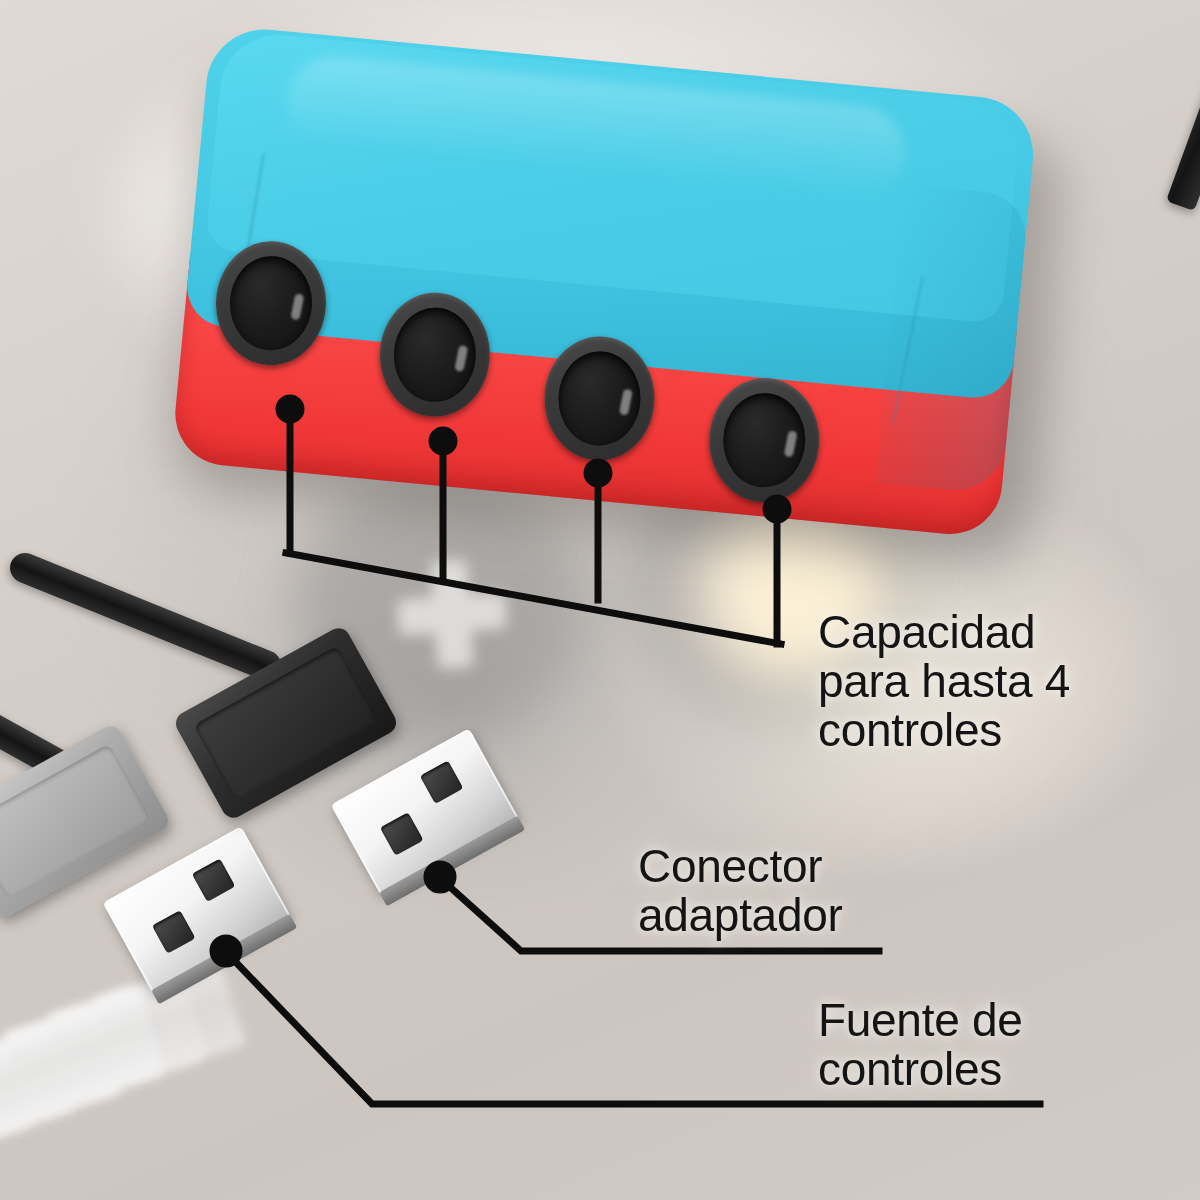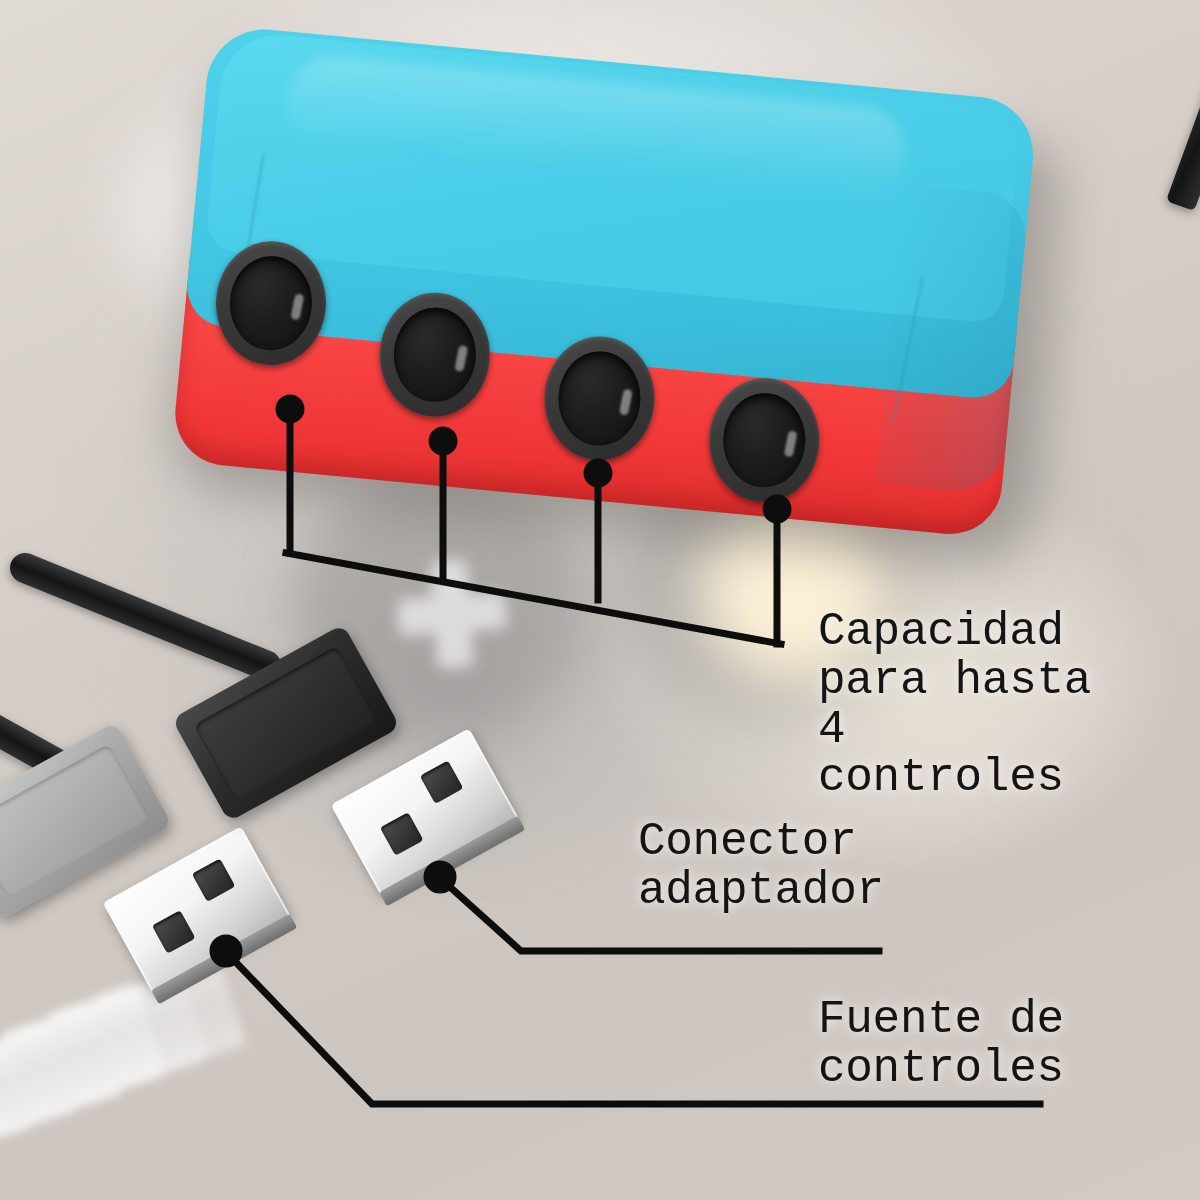--- a/index.html
+++ b/index.html
@@ -150,24 +150,23 @@
 
   
   #callouts{position:absolute;inset:0;pointer-events:none;}
 
   
   .label{
     position:absolute;color:#141414;
     font-size:46px;line-height:1.06;font-weight:400;letter-spacing:-.3px;
     text-shadow:0 0 10px rgba(245,242,238,.95),0 0 22px rgba(245,242,238,.8);
     white-space:pre-line;
-    font-family:Liberation Mono, monospace;
   }
   #lbl-capacidad{left:818px;top:608px;width:300px;}
-  #lbl-conector{left:638px;top:818px;width:330px;}
+  #lbl-conector{left:638px;top:842px;width:330px;}
   #lbl-fuente{left:818px;top:996px;width:300px;}
 </style>
 </head>
 <body>
 
 <div id="stage">
 
   <div class="bg-base"></div>
   <div class="bg-blob blob-body"></div>
   <div class="bg-blob blob-top"></div>

